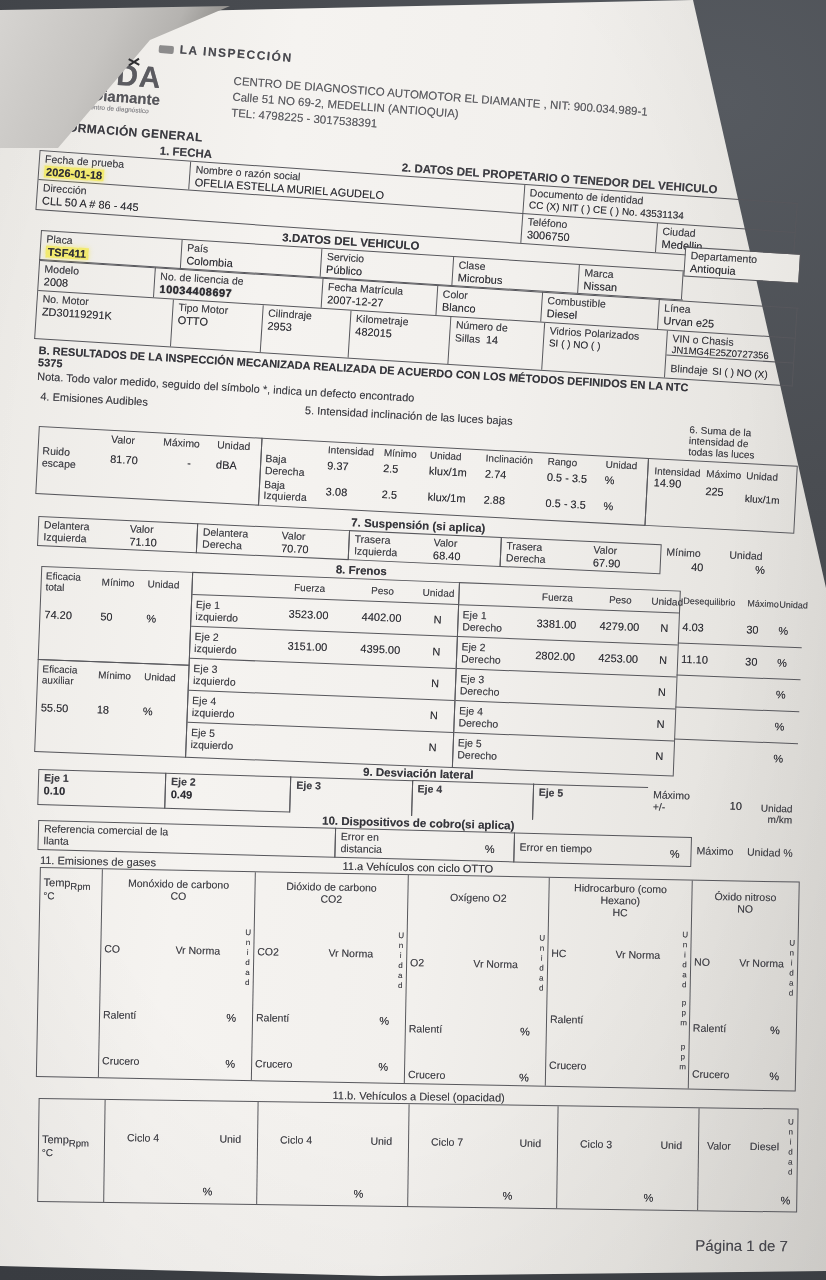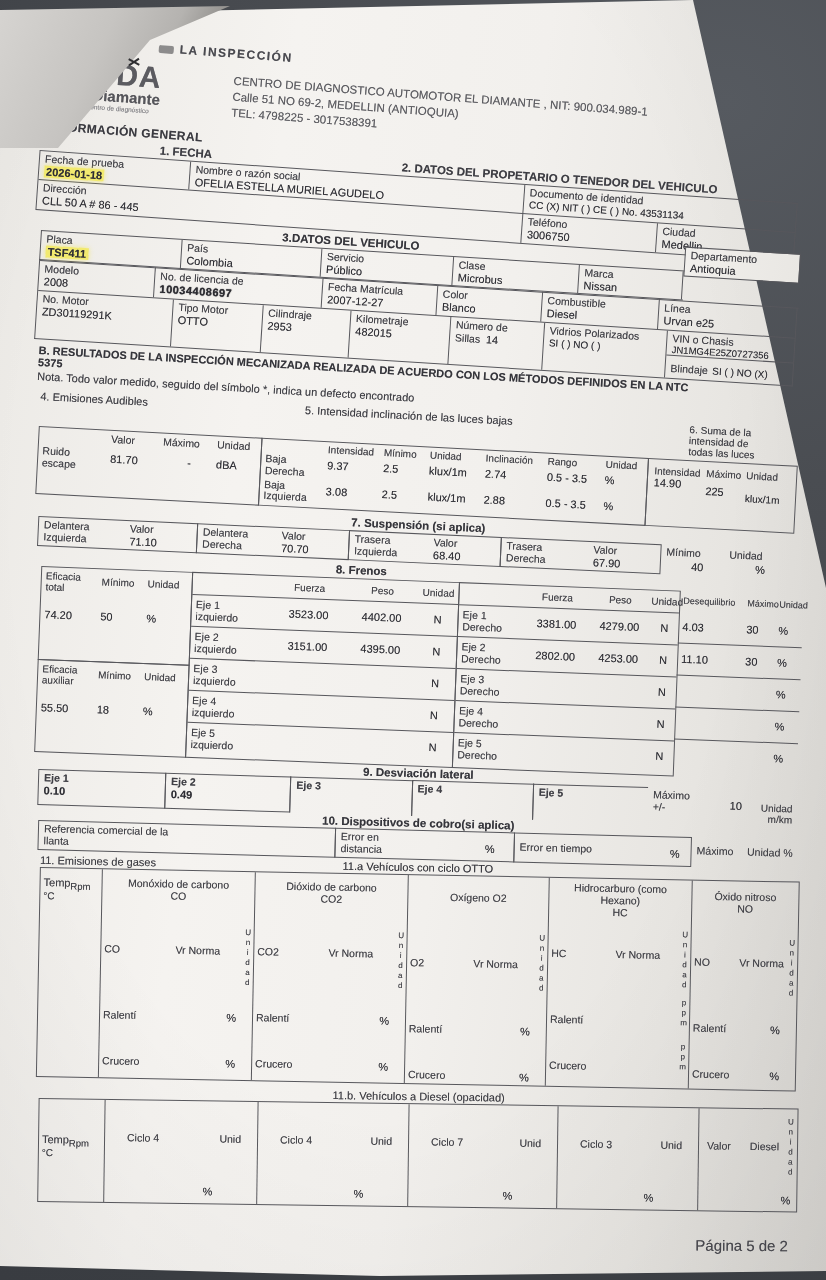--- a/index.html
+++ b/index.html
@@ -752,16 +752,16 @@
           <div class="lbl">Valor</div>
           <div class="lbl sp rt">Diesel</div>
         </div>
         <span class="vtext" style="position:absolute;right:3px;top:8px">Unidad</span>
         <div class="val" style="position:absolute;bottom:4px;right:6px">%</div>
       </div>
     </div>
   </div>
 
   <div class="blk pgfoot" style="transform:rotate(0.4deg);margin-top:30px">
-    <span>Página 5 de 2</span>
+    <span>Página 1 de 7</span>
   </div>
 
 </div>
 
 </body></html>

